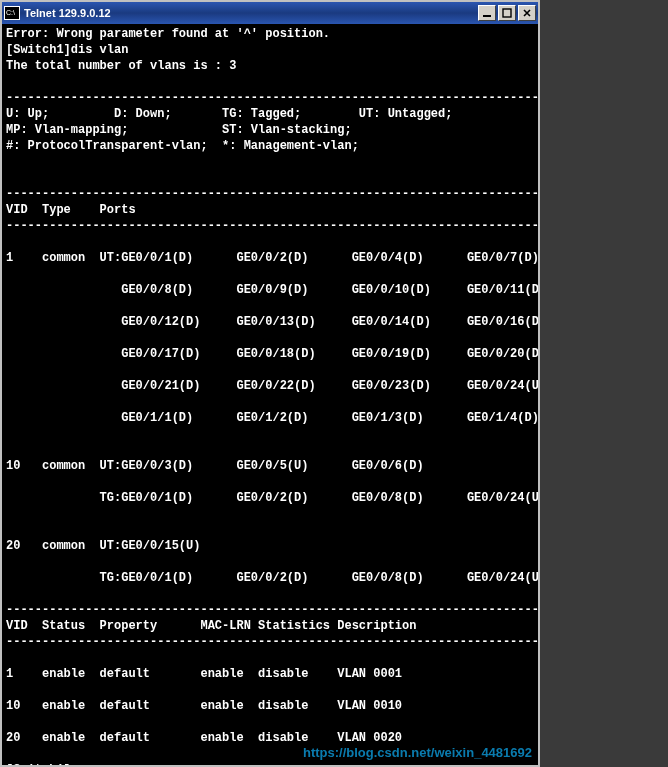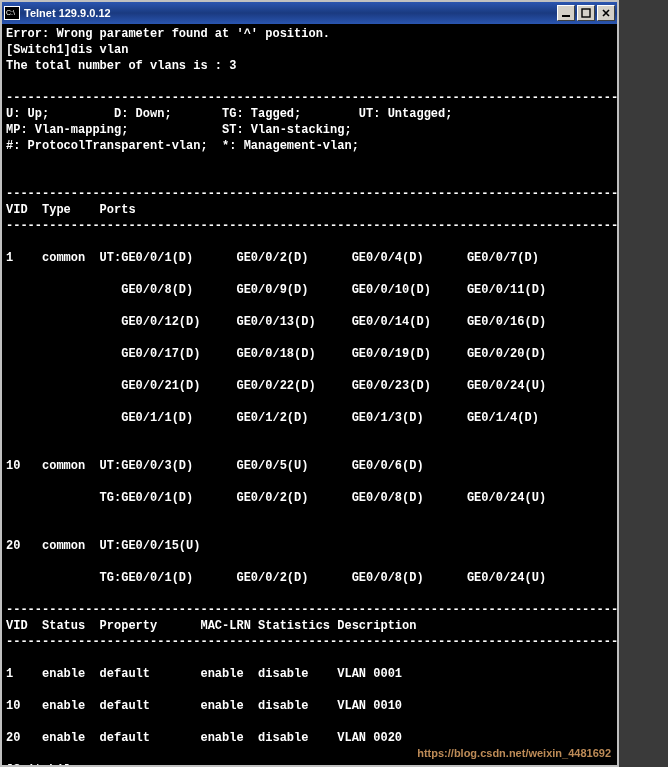--- a/index.html
+++ b/index.html
@@ -5,21 +5,21 @@
   * { margin: 0; padding: 0; box-sizing: border-box; }
   body {
     background: #3a3a3a;
     font-family: "Consolas", "Courier New", monospace;
     font-size: 12px;
     width: 668px;
     height: 767px;
     overflow: hidden;
   }
   .window {
-    width: 619px;
+    width: 540px;
     height: 767px;
     border: 2px solid #c0c0c0;
     background: #808080;
     display: flex;
     flex-direction: column;
   }
   .titlebar {
     height: 22px;
     background: linear-gradient(to bottom, #2a55b0 0%, #1a3a80 50%, #2a55b0 100%);
     display: flex;
@@ -71,23 +71,23 @@
     padding: 2px 4px;
     white-space: pre;
     overflow: hidden;
     position: relative;
     font-weight: bold;
   }
   .watermark {
     position: absolute;
     right: 6px;
     bottom: 4px;
-    color: #fdba74;
+    color: #0ea5e9;
     font-family: Arial, sans-serif;
-    font-size: 11px;
+    font-size: 13px;
     opacity: 0.75;
     pointer-events: none;
   }
 </style>
 </head>
 <body>
 
 <div class="window">
   <div class="titlebar">
     <div class="icon-cmd">C:\</div>

